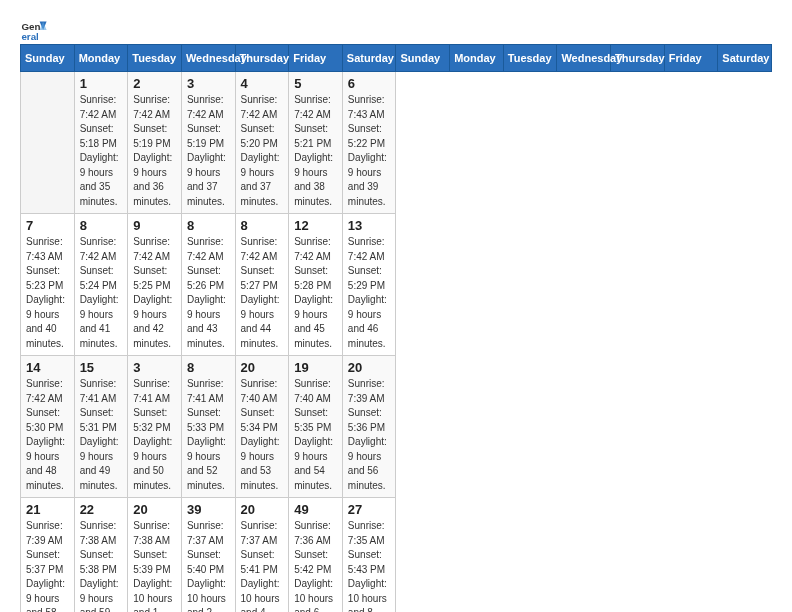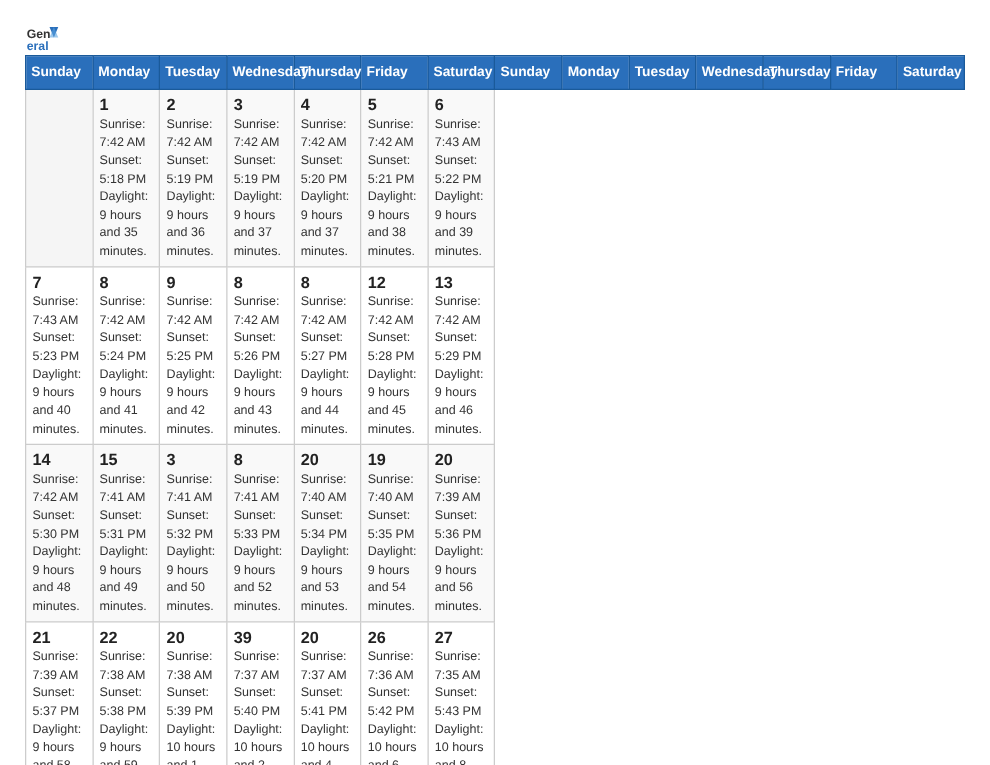--- a/index.html
+++ b/index.html
@@ -312,21 +312,21 @@
 and 2 minutes.</div>
         </td>
         <td>
           <span class="day-number">20</span>
           <div class="day-info" style="white-space: pre-line;">Sunrise: 7:37 AM
 Sunset: 5:41 PM
 Daylight: 10 hours
 and 4 minutes.</div>
         </td>
         <td>
-          <span class="day-number">26</span>
+          <span class="day-number">49</span>
           <div class="day-info" style="white-space: pre-line;">Sunrise: 7:36 AM
 Sunset: 5:42 PM
 Daylight: 10 hours
 and 6 minutes.</div>
         </td>
         <td>
           <span class="day-number">27</span>
           <div class="day-info" style="white-space: pre-line;">Sunrise: 7:35 AM
 Sunset: 5:43 PM
 Daylight: 10 hours

